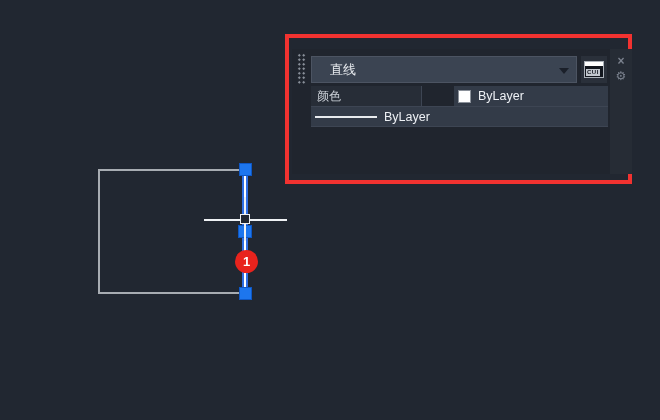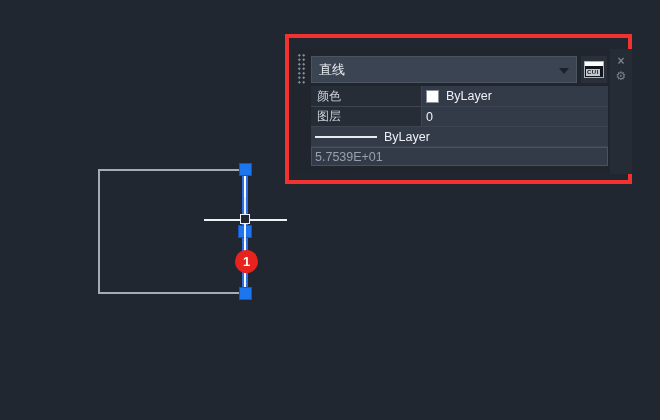--- a/index.html
+++ b/index.html
@@ -35,35 +35,35 @@
   
   .red-frame{left:285px;top:34px;width:347px;height:150px;border:4px solid var(--highlight-red);}
 
   
   .panel{left:292px;top:49px;width:340px;height:125px;background:var(--panel-bg);}
   .drag-dots{left:5px;top:4px;width:9px;height:31px;
     background-image:radial-gradient(circle,#9299a3 1px,transparent 1.1px);
     background-size:4.5px 4.5px;background-position:0 0;cursor:move;}
   .combo{left:19px;top:7px;width:266px;height:27px;background:var(--combo-bg);
     border:1px solid #4c5462;display:flex;align-items:center;color:#e9ecf0;font-size:13px;
-    padding-left:7px;cursor:pointer;}
+    padding-left:18px;cursor:pointer;}
   .combo .caret{position:absolute;right:7px;top:11px;width:0;height:0;
     border-left:5px solid transparent;border-right:5px solid transparent;border-top:6px solid #1b202a;}
   .cui-btn{left:289px;top:7px;width:26px;height:27px;background:#2a303a;display:flex;
     align-items:center;justify-content:center;cursor:pointer;}
   .cui-icon{position:relative;width:20px;height:17px;border:1px solid #aab0b8;background:#12161e;}
   .cui-icon .bar{position:absolute;left:0;top:0;width:100%;height:4px;background:#fff;}
   .cui-icon .tag{position:absolute;left:1px;bottom:1px;background:#c3c8cf;color:#12161e;
     font-size:6px;font-weight:bold;line-height:7px;padding:0 1px;letter-spacing:.5px;}
   .icon-strip{left:318px;top:0;width:22px;height:125px;background:var(--panel-strip-bg);
     display:flex;flex-direction:column;align-items:center;padding-top:6px;gap:3px;}
   .strip-ic{color:#7b828e;font-size:12px;line-height:12px;cursor:pointer;font-weight:bold;}
   .rows{left:19px;top:37px;width:297px;}
   .prow{display:flex;height:20px;border-top:1px solid var(--row-border);}
-  .prow:first-child{border-top:none;}
+  .prow:first-child{border-top:none;gap:32px;}
   .plabel{width:111px;background:var(--row-label-bg);border-right:1px solid var(--row-border);
     color:#ccd1d8;font-size:12px;display:flex;align-items:center;padding-left:6px;}
   .pvalue{flex:1;background:var(--row-value-bg);color:#eef1f5;font-size:12.5px;
     display:flex;align-items:center;padding-left:4px;gap:7px;cursor:pointer;}
   .swatch{width:13px;height:13px;background:var(--swatch-white);border:1px solid #8a9099;}
   .lt-sample{width:62px;height:2px;background:#e8ebee;}
   .readonly{box-shadow:inset 0 0 0 1px #4a5260;color:#98a0ac;cursor:default;}
 </style>
 </head>
 <body>
@@ -114,32 +114,23 @@
 
     <div class="abs rows">
       <div class="prow">
         <div class="plabel">颜色</div>
         <div class="pvalue">
           <span class="swatch"></span>
           <span>ByLayer</span>
         </div>
       </div>
       <div class="prow">
-        <div class="plabel">图层</div>
-        <div class="pvalue">
-          <span>0</span>
-        </div>
-      </div>
-      <div class="prow">
         <div class="pvalue">
           <span class="lt-sample"></span>
           <span>ByLayer</span>
         </div>
       </div>
       <div class="prow">
-        <div class="pvalue readonly">
-          <span>5.7539E+01</span>
-        </div>
       </div>
     </div>
 
   </div>
 </div>
 
 </body></html>

